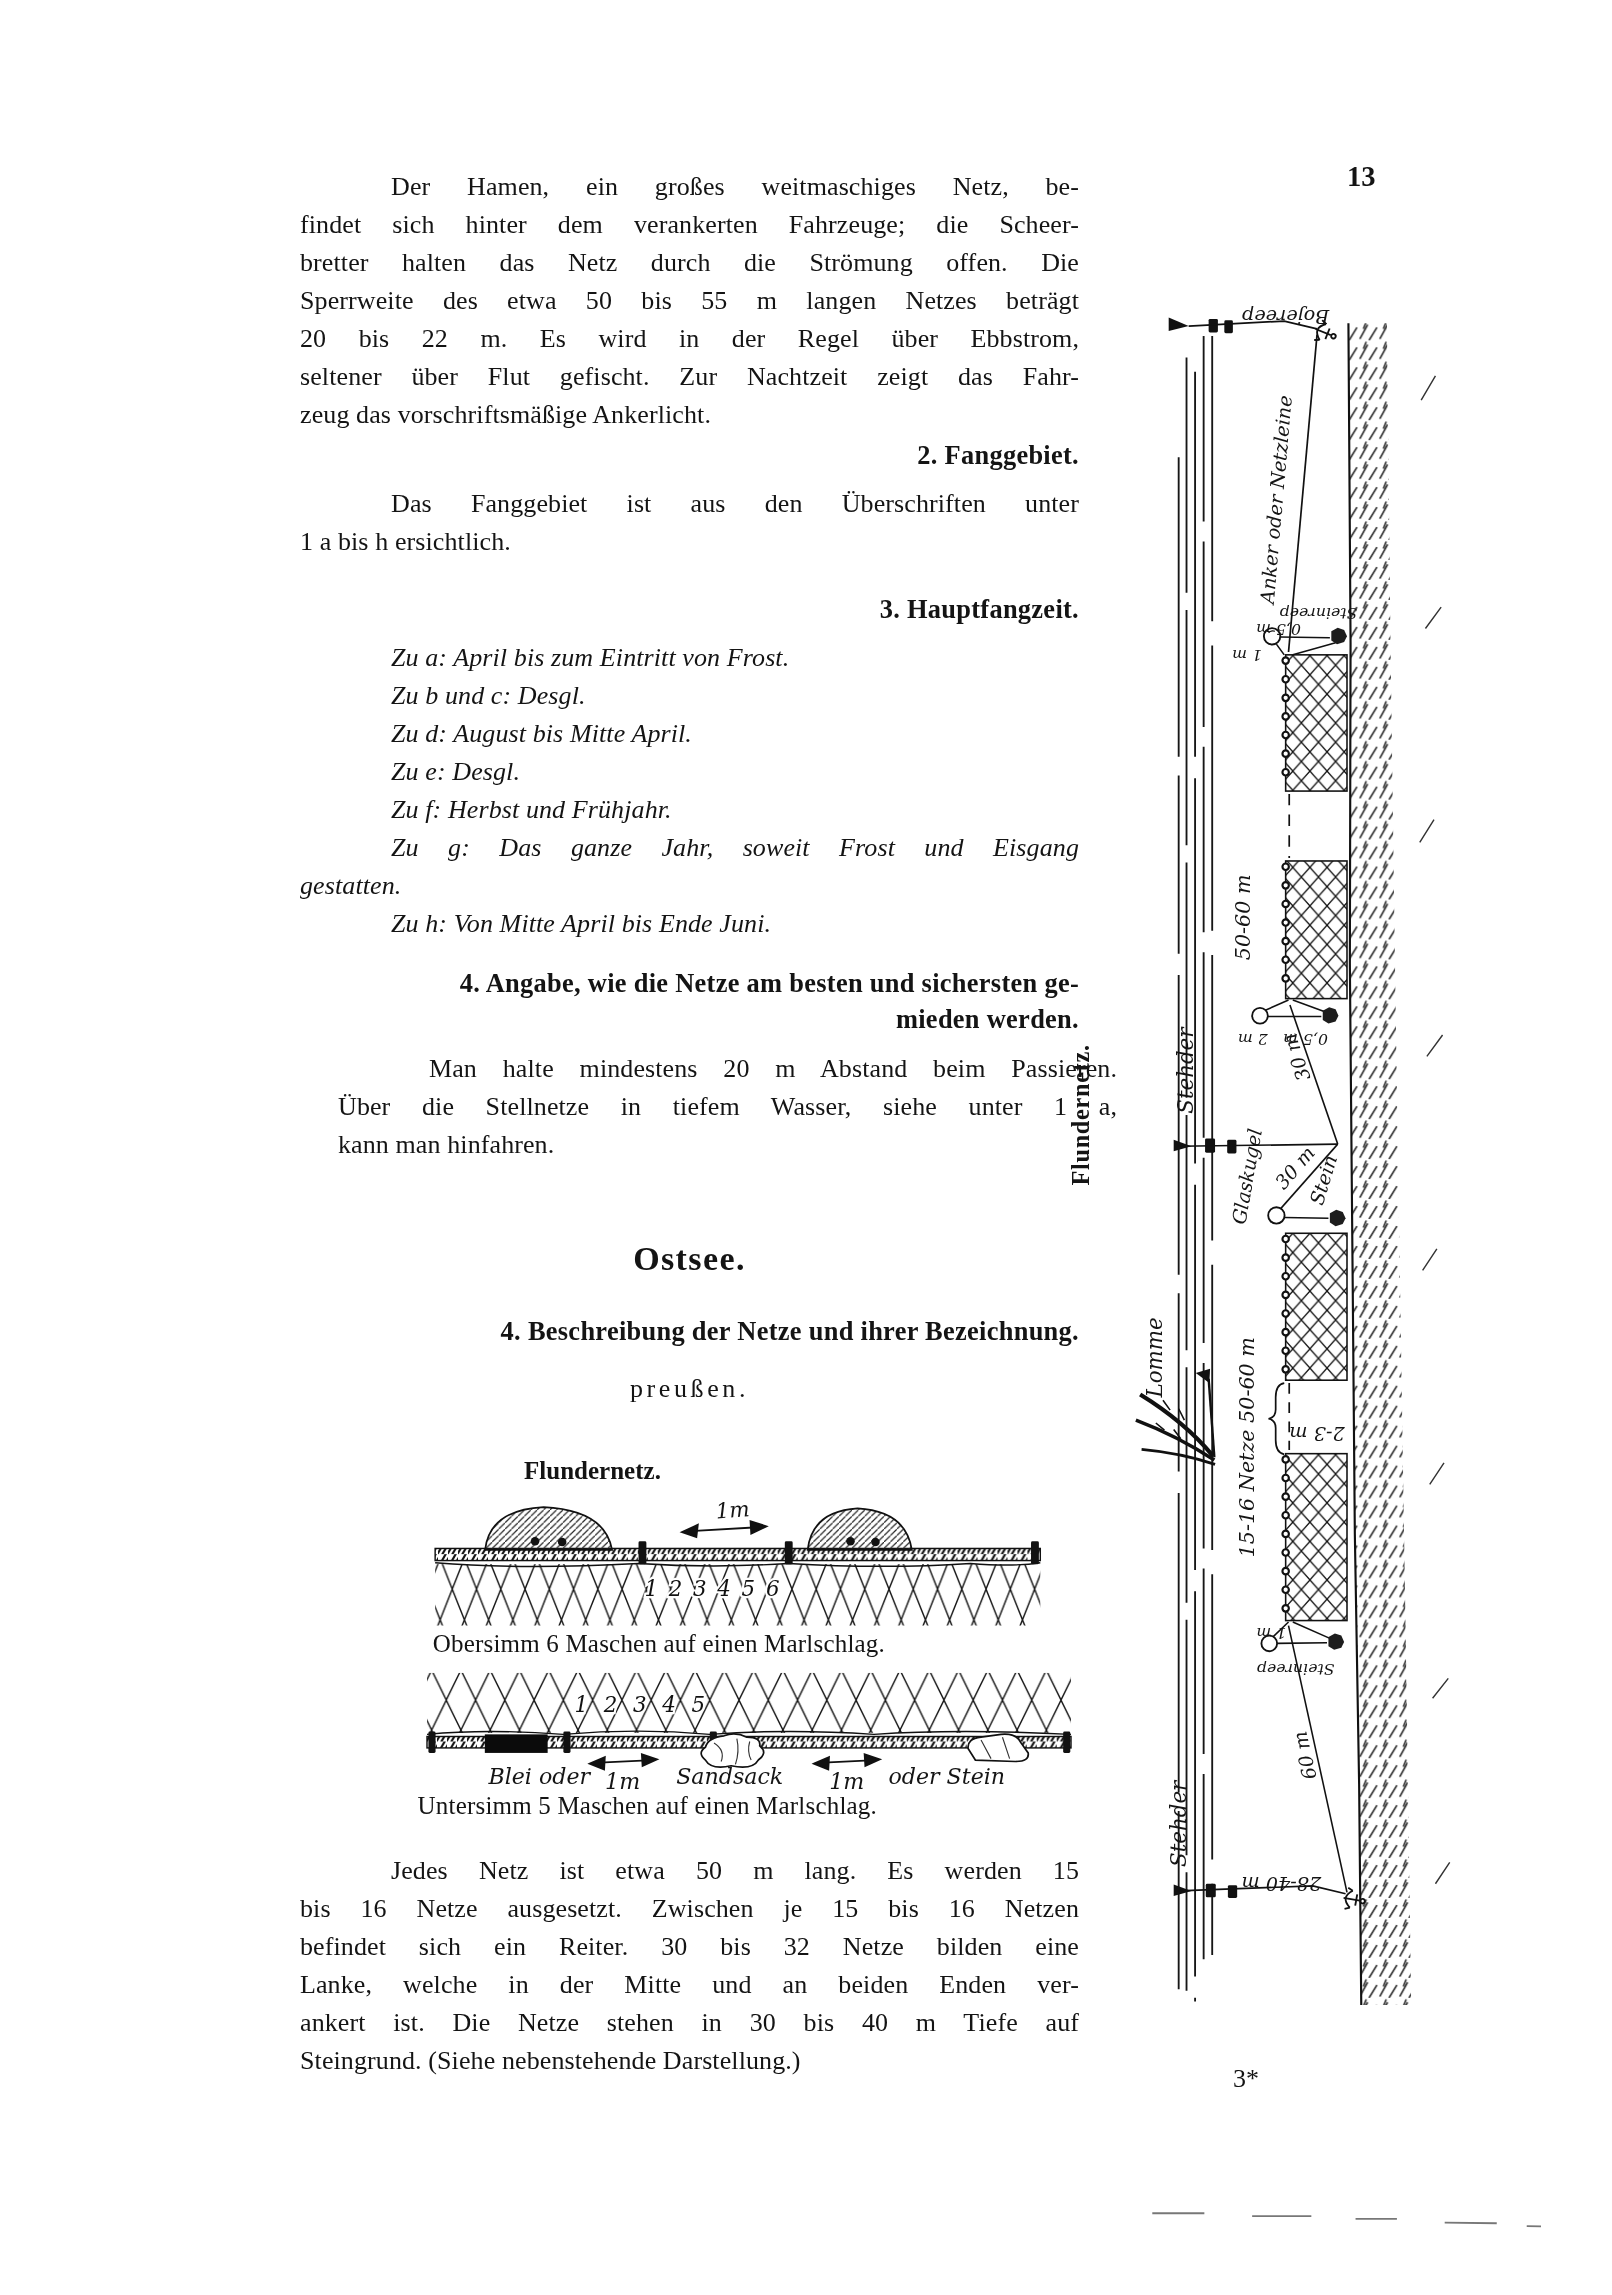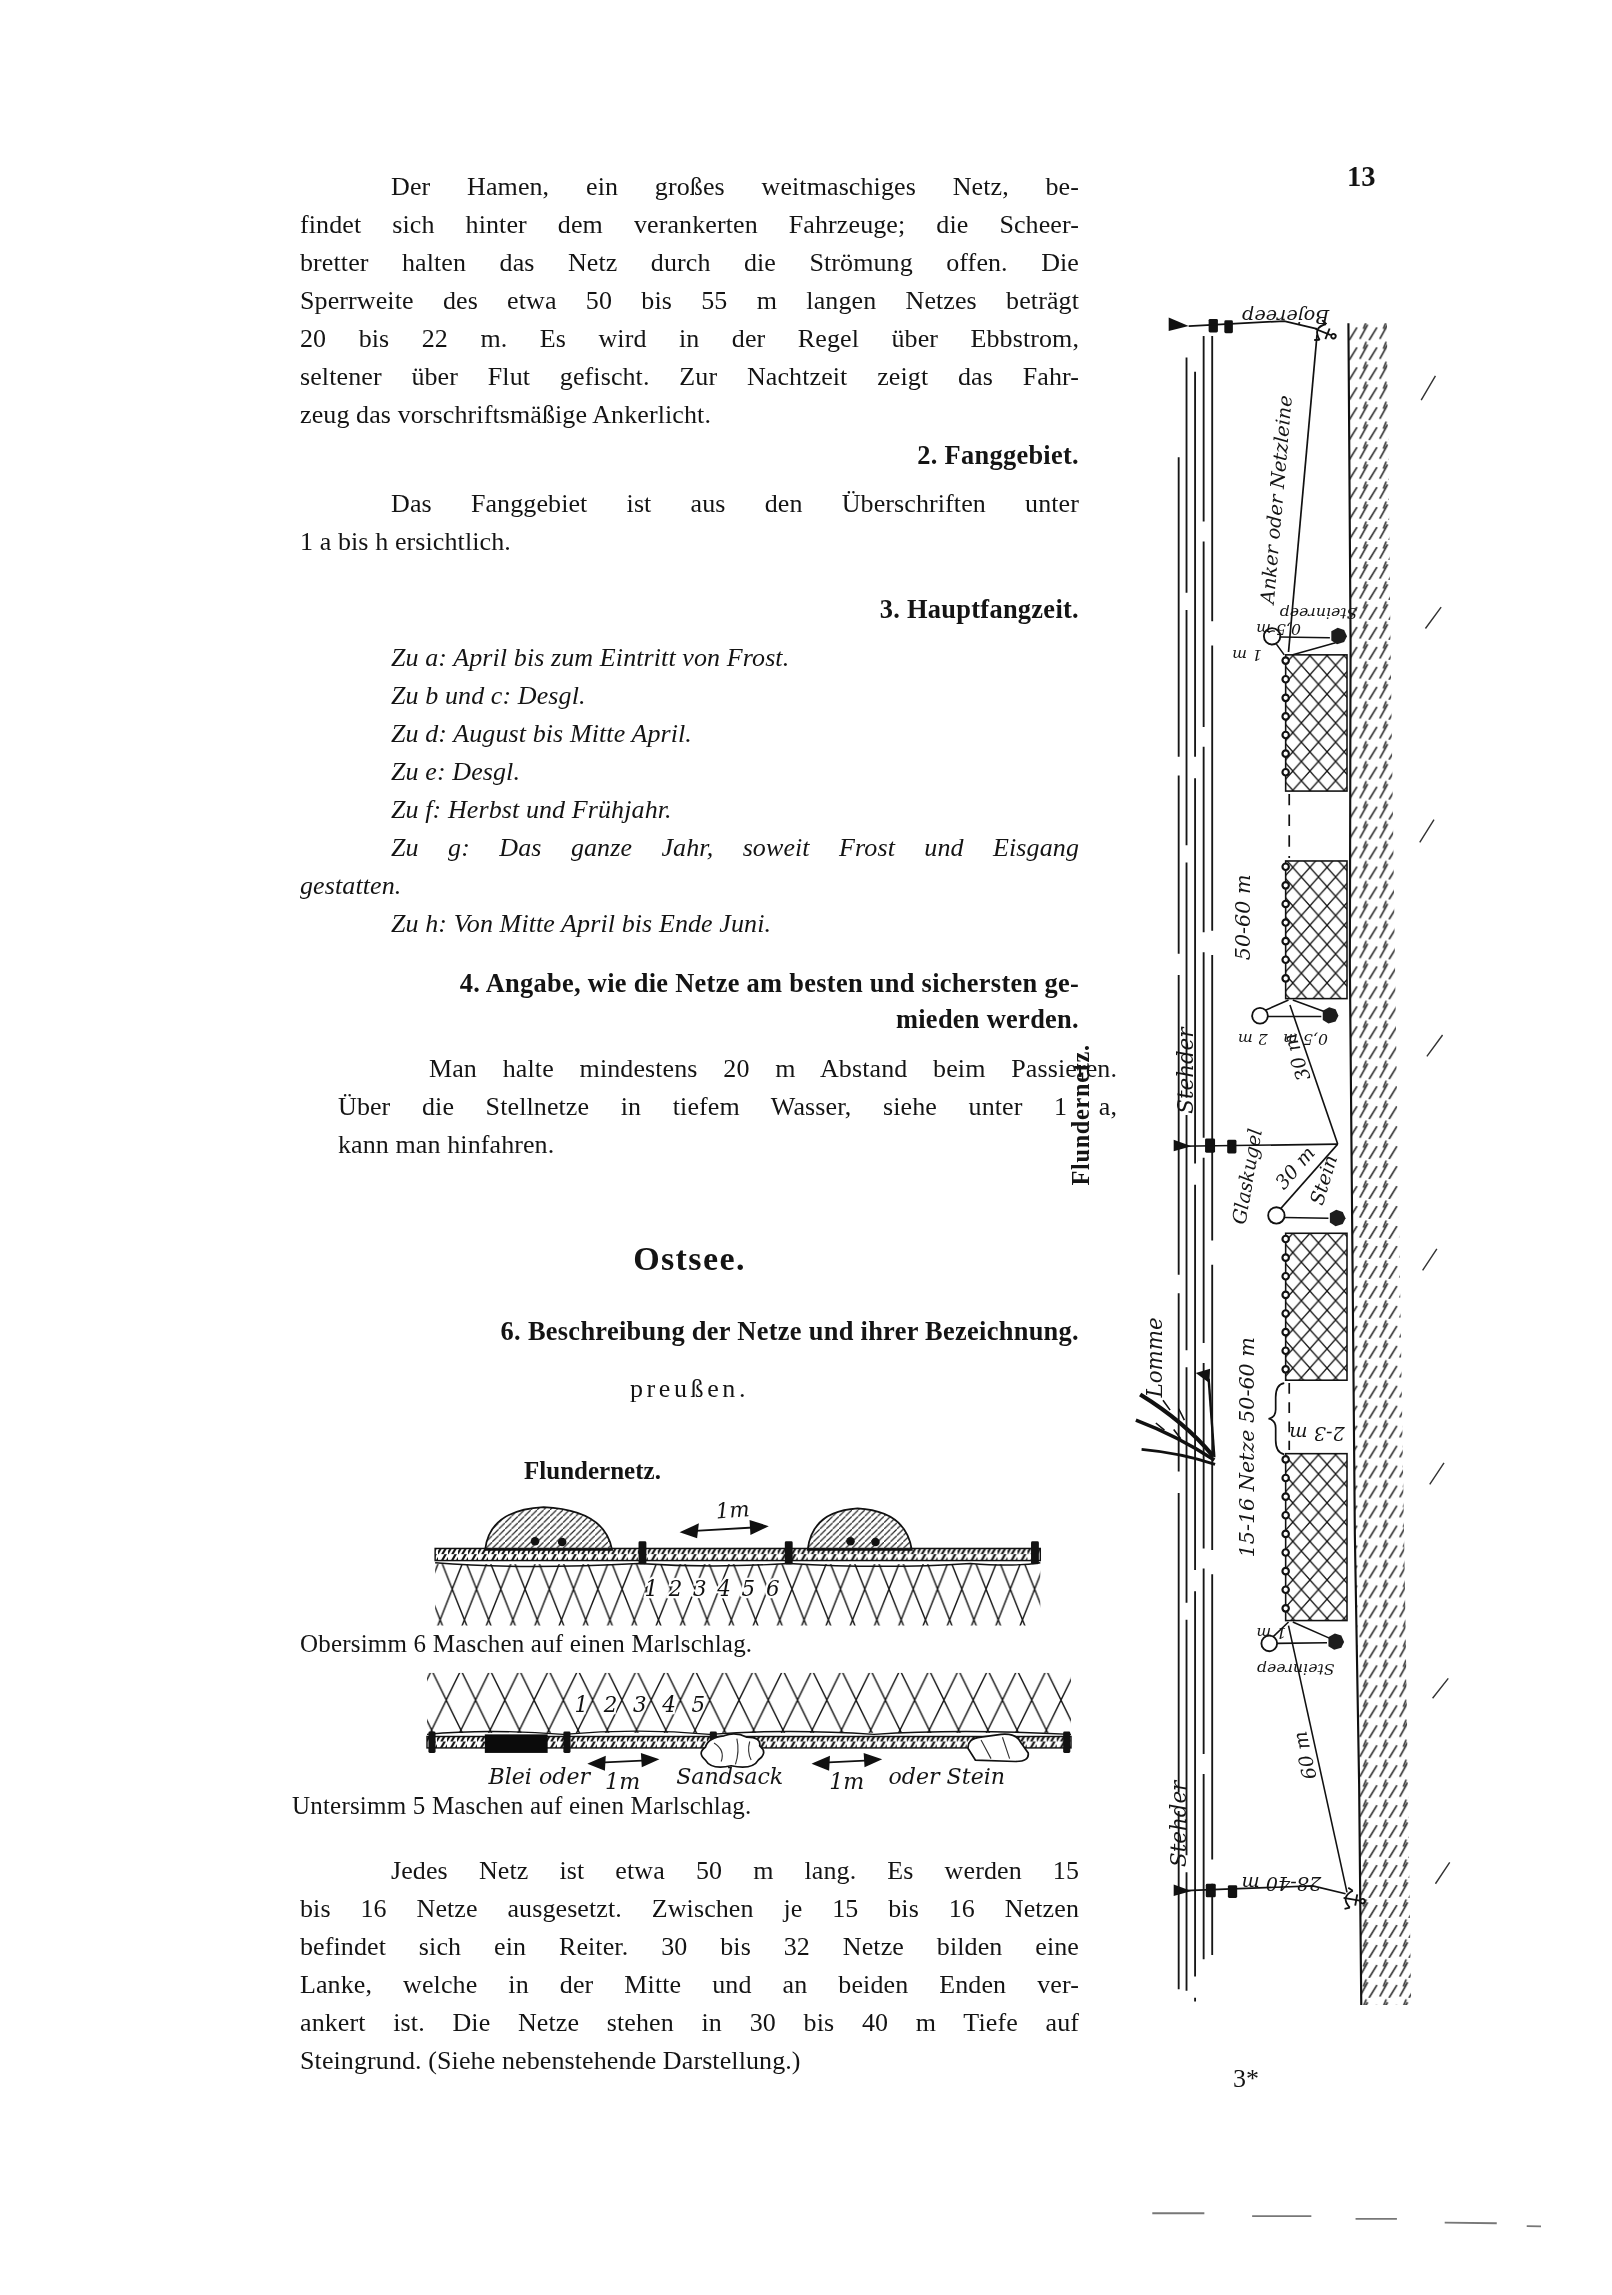--- a/index.html
+++ b/index.html
@@ -6,21 +6,21 @@
   body{
     width:1613px;height:2295px;position:relative;background:#ffffff;
     font-family:"Liberation Serif", serif;color:#141414;overflow:hidden;
   }
   .abs{position:absolute;}
   .line{font-size:26px;line-height:38px;letter-spacing:0.1px;}
   .j{text-align:justify;text-align-last:justify;}
   .ind{text-indent:91px;}
   .hctr{text-align:right;font-weight:bold;font-size:26.4px;line-height:36px;letter-spacing:0.3px;}
   .gesperrt{letter-spacing:3.6px;text-align:center;font-size:26px;line-height:38px;}
-  .caption{font-size:25px;text-align:left;letter-spacing:0.2px;}
+  .caption{font-size:25px;text-align:right;letter-spacing:0.2px;}
   .pgnum{font-size:28.5px;font-weight:600;margin-top:48px;}
   .sig{font-size:26px;}
   .ostsee{font-size:34px;font-weight:bold;letter-spacing:1.4px;text-align:center;}
   .figtitle{font-size:25px;font-weight:bold;text-align:center;}
   svg text{fill:#151515;}
   .dlab{font:italic 27px "DejaVu Serif", serif;}
   .dlab-sm{font:italic 22px "DejaVu Serif", serif;}
   .dlab-md{font:italic 29px "DejaVu Serif", serif;}
   .dlab-it{font:italic 30px "DejaVu Serif", serif;}
   .vtitle{font:bold 34px "Liberation Serif", serif;letter-spacing:1px;}
@@ -64,21 +64,21 @@
   <div>4. Angabe, wie die Netze am besten und sichersten ge-</div>
   <div>mieden werden.</div>
 </div>
 <div class="abs" style="left:300px;top:1050px;width:779px;margin-left:38px;">
   <div class="line j ind">Man halte mindestens 20 m Abstand beim Passieren.</div>
   <div class="line j">Über die Stellnetze in tiefem Wasser, siehe unter 1 a,</div>
   <div class="line">kann man hinfahren.</div>
 </div>
 
 <div class="abs ostsee" style="left:300px;top:1240px;width:779px;">Ostsee.</div>
-<div class="abs hctr" style="left:300px;top:1313px;width:779px;">6. Beschreibung der Netze und ihrer Bezeichnung.</div>
+<div class="abs hctr" style="left:300px;top:1313px;width:779px;">4. Beschreibung der Netze und ihrer Bezeichnung.</div>
 <div class="abs" style="left:300px;top:1370px;width:779px;">
   <div class="gesperrt">preußen.</div>
 </div>
 <div class="abs figtitle" style="left:300px;top:1457px;width:585px;">Flundernetz.</div>
 
 <svg class="abs" style="left:428px;top:1497px;" width="628" height="130" viewBox="0 0 880 182">
   <defs>
     <pattern id="meshO" width="34" height="86" patternUnits="userSpaceOnUse">
       <path d="M17,0 L34,43 L17,86 L0,43 Z" fill="none" stroke="#151515" stroke-width="2"></path>
     </pattern>

